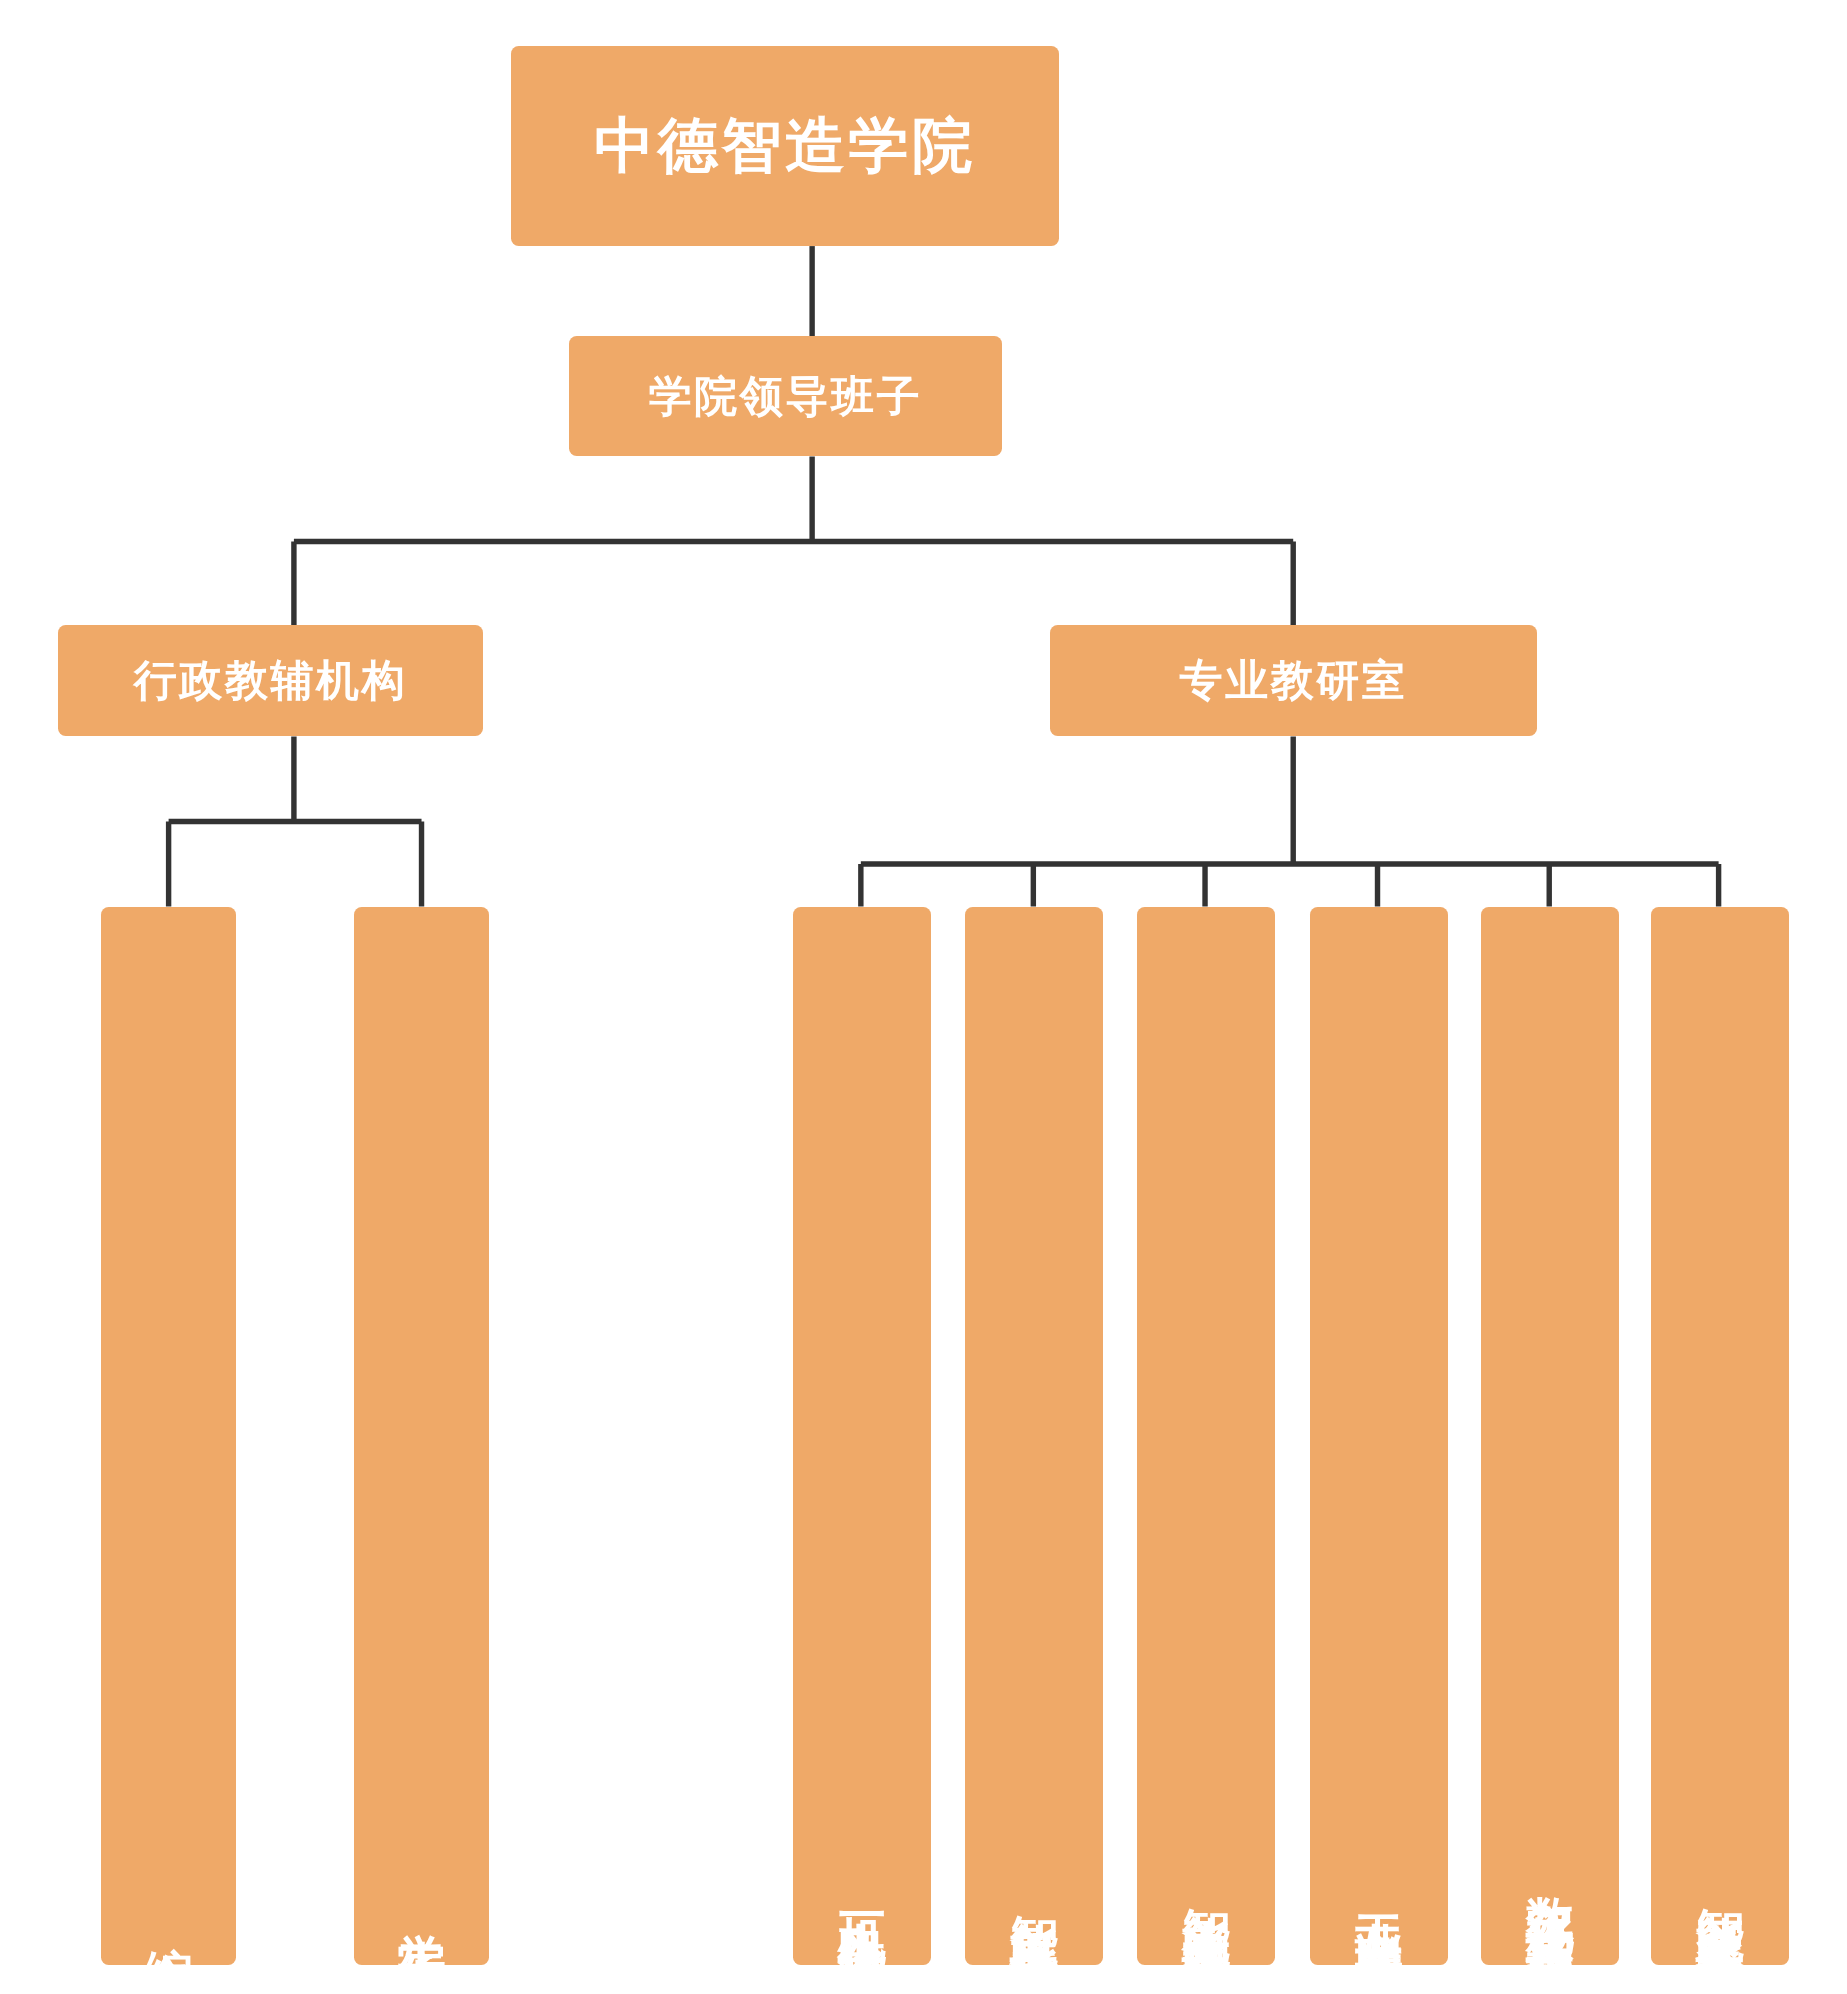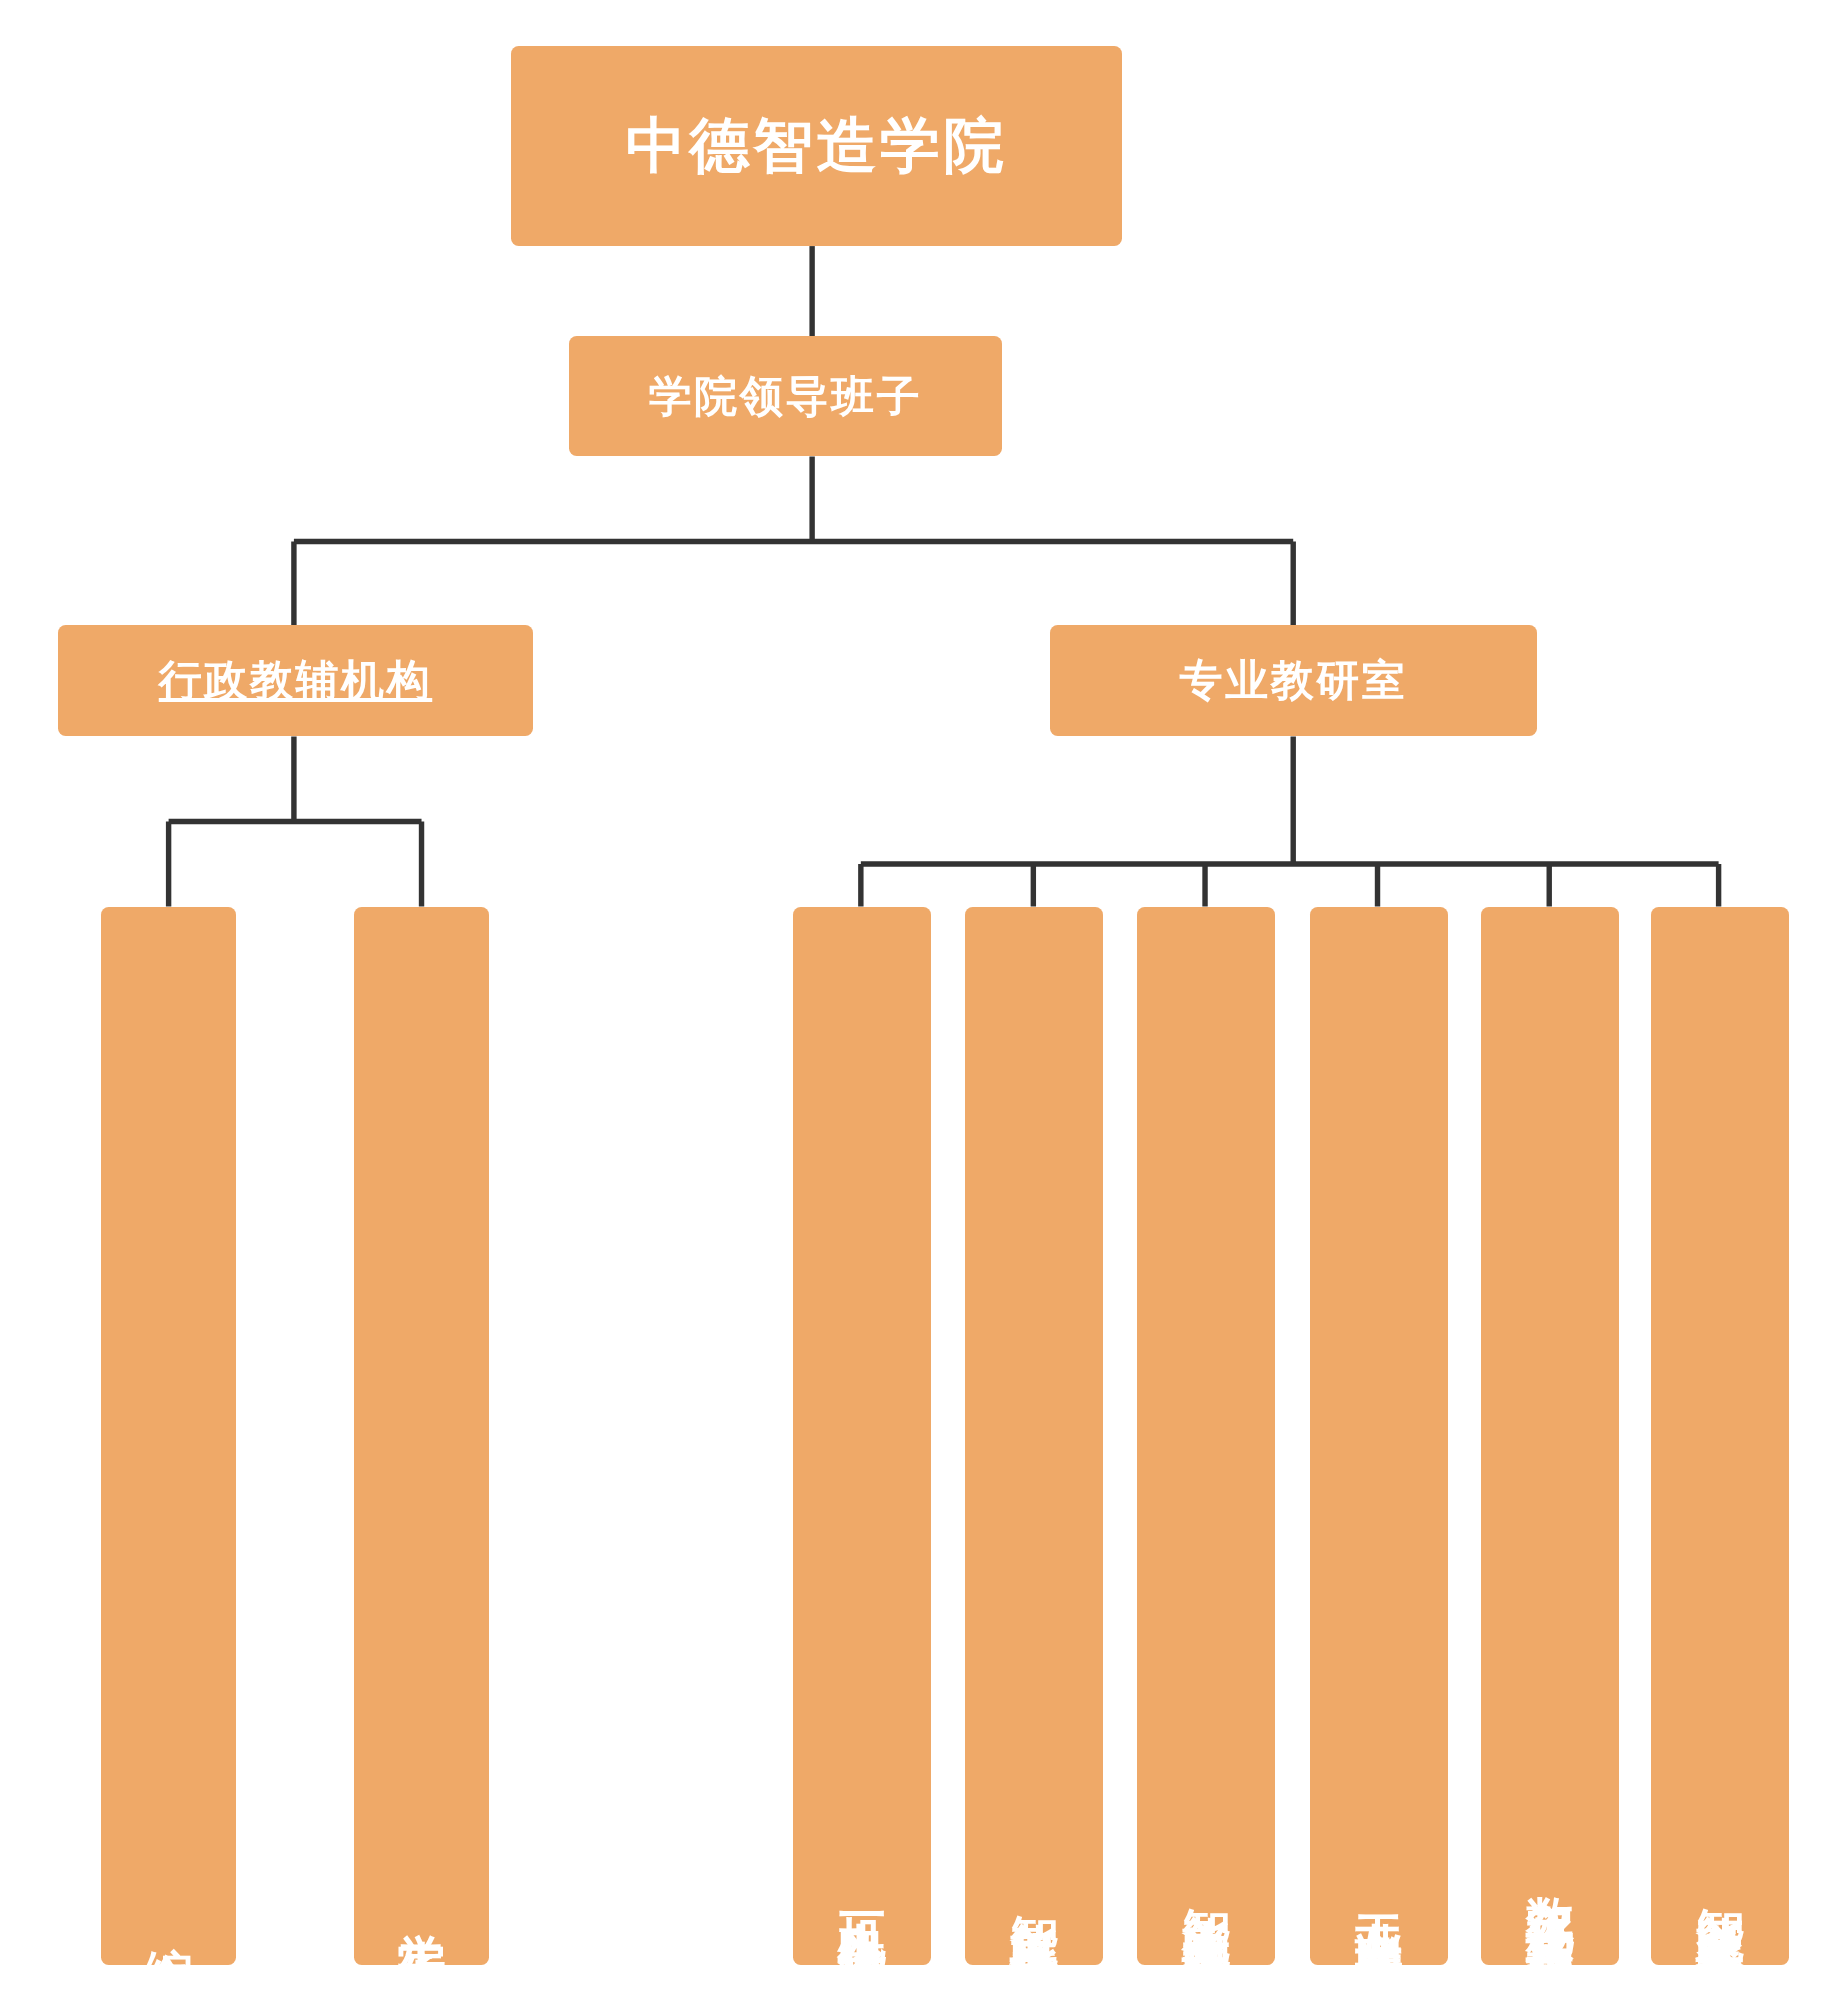--- a/index.html
+++ b/index.html
@@ -88,29 +88,29 @@
                M 1113 1117 L 2222 1117
                M 1113 1117 L 1113 1172
                M 1336 1117 L 1336 1172
                M 1558 1117 L 1558 1172
                M 1781 1117 L 1781 1172
                M 2003 1117 L 2003 1172
                M 2222 1117 L 2222 1172"></path>
     </g>
   </svg>
 
-  <div class="node horizontal root" style="left:511px; top:46px; width:611px; height:200px;align-items:center;">
+  <div class="node horizontal root" style="left:511px; top:46px; width:548px; height:200px;align-items:center;">
     <span class="node-label">中德智造学院</span>
   </div>
 
   <div class="node horizontal level2" style="left:569px; top:336px; width:433px; height:120px;">
     <span class="node-label">学院领导班子</span>
   </div>
 
-  <div class="node horizontal level3" style="left:58px; top:625px; width:475px; height:111px;text-decoration:underline;">
+  <div class="node horizontal level3" style="left:58px; top:625px; width:425px; height:111px;">
     <span class="node-label">行政教辅机构</span>
   </div>
 
   <div class="node horizontal level3" style="left:1050px; top:625px; width:487px; height:111px;">
     <span class="node-label">专业教研室</span>
   </div>
 
   <div class="node vertical" style="left:101px; top:907px; width:135px; height:1058px;">
     <span class="node-label">综合办公室</span>
   </div>

